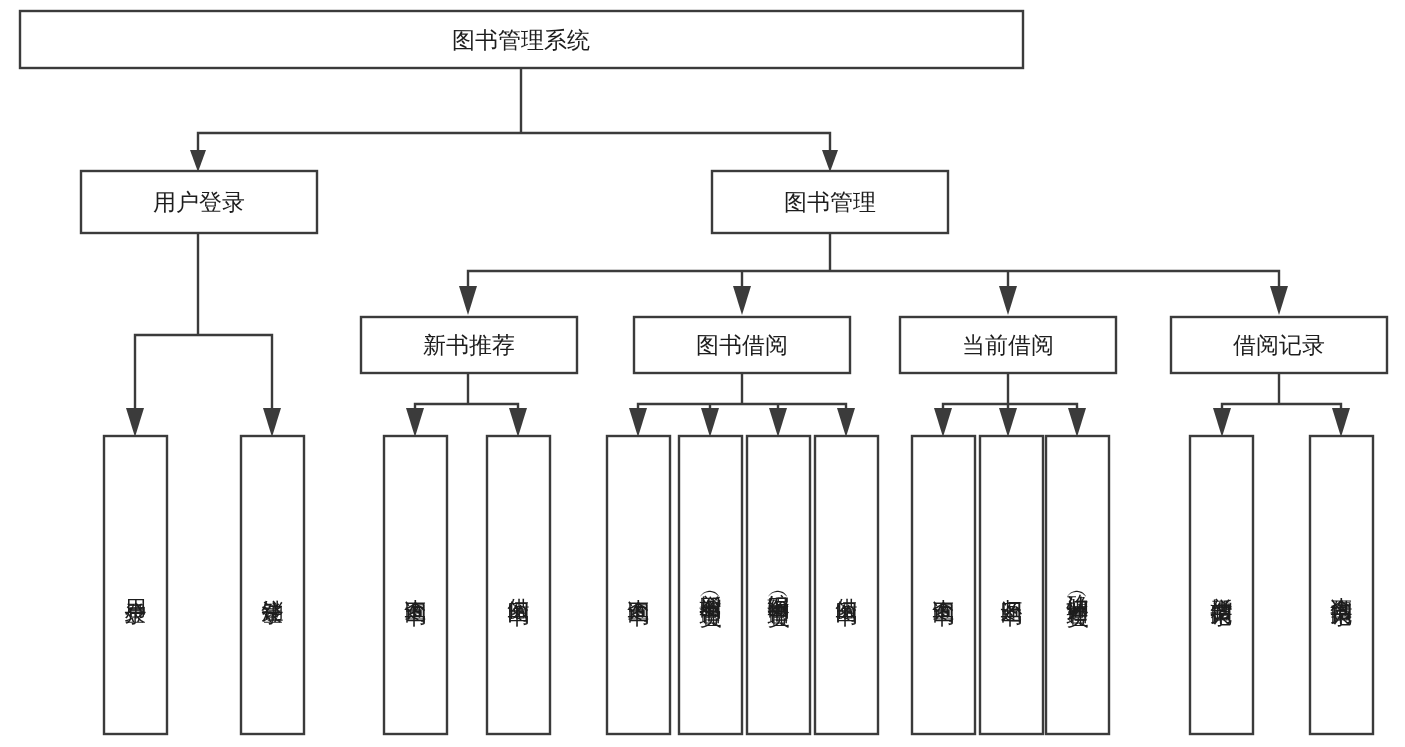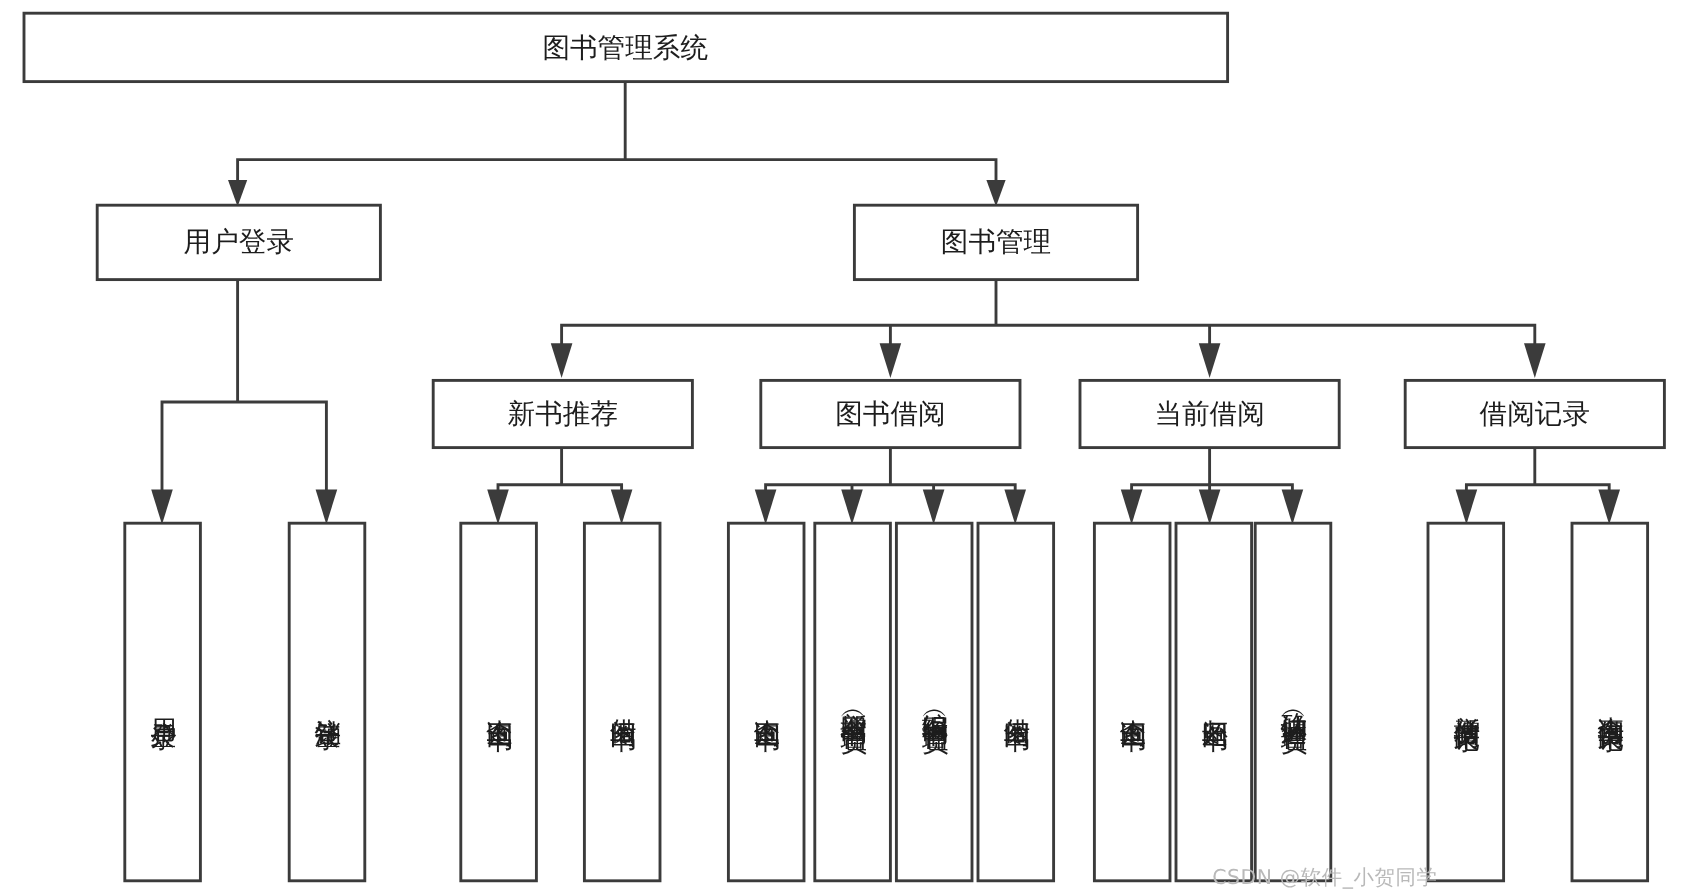--- a/index.html
+++ b/index.html
@@ -184,15 +184,14 @@
   <div class="vlabel" style="left:607px;  top:436px; width:63px; height:298px;">查询图书</div>
   <div class="vlabel" style="left:679px;  top:436px; width:63px; height:298px;">新增图书（管理员）</div>
   <div class="vlabel" style="left:747px;  top:436px; width:63px; height:298px;">编辑图书（管理员）</div>
   <div class="vlabel" style="left:815px;  top:436px; width:63px; height:298px;">借阅图书</div>
   <div class="vlabel" style="left:912px;  top:436px; width:63px; height:298px;">查询图书</div>
   <div class="vlabel" style="left:980px;  top:436px; width:63px; height:298px;">归还图书</div>
   <div class="vlabel" style="left:1046px; top:436px; width:63px; height:298px;">确认归还（管理员）</div>
   <div class="vlabel" style="left:1190px; top:436px; width:63px; height:298px;">新增借阅记录</div>
   <div class="vlabel" style="left:1310px; top:436px; width:63px; height:298px;">查询借阅记录</div>
 
-  <div id="watermark">CSDN @软件_小贺同学</div>
 
 </div>
 
 </body></html>

